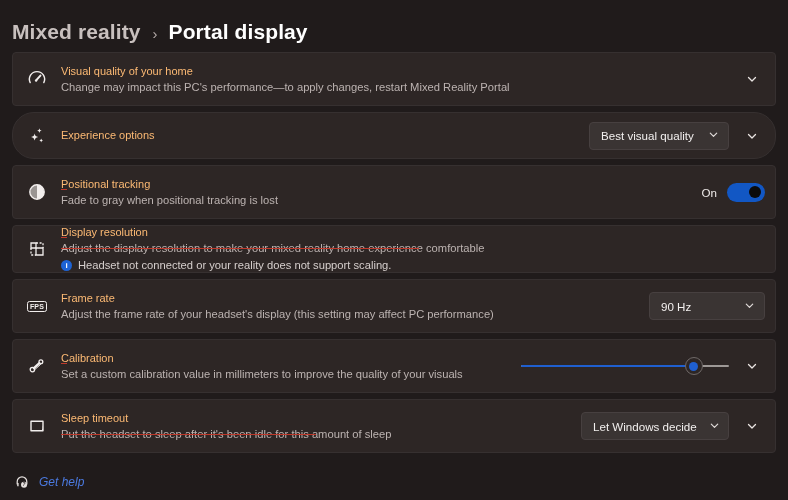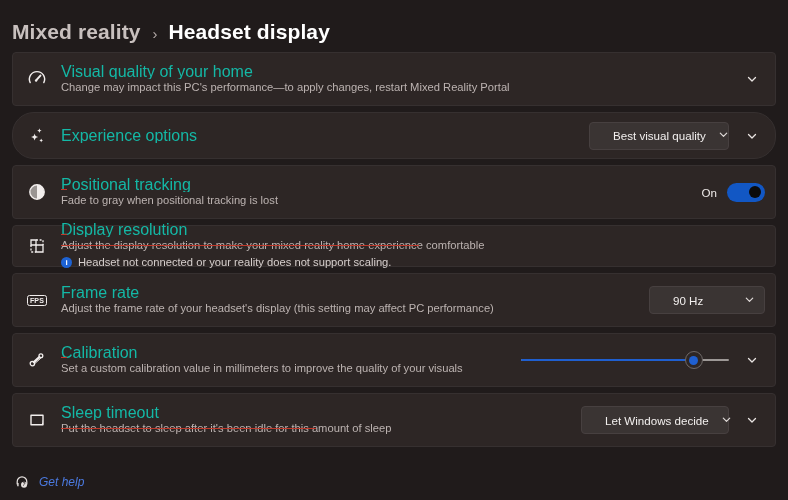--- a/index.html
+++ b/index.html
@@ -56,38 +56,38 @@
     border-radius: 4px;
     margin-bottom: 6px;
     box-sizing: border-box;
     display: flex;
     align-items: center;
     padding: 0 10px 0 0;
     position: relative;
   }
   .card.h-tall { height: 54px; }
   .card.h-std  { height: 47px; border-radius: 22px; }
-  .card.h-res  { height: 42px; }
+  .card.h-res  { height: 48px; }
 
   .card-icon {
     width: 48px;
     min-width: 48px;
     display: flex;
     align-items: center;
     justify-content: center;
     color: #f2eeed;
   }
   .card-text {
     flex: 1 1 auto;
     min-width: 0;
     padding-right: 8px;
   }
   .card-title {
-    font-size: 16px;
-    color: #14b8a6;
+    font-size: 11px;
+    color: #fdba74;
     line-height: 15px;
     white-space: nowrap;
     overflow: hidden;
     position: relative;
   }
   .card-sub {
     font-size: 11.2px;
     color: #bcb3b1;
     line-height: 15px;
     margin-top: 1px;
@@ -141,21 +141,21 @@
     height: 26px;
     display: flex;
     align-items: center;
     padding: 0 9px 0 11px;
     gap: 12px;
     font-size: 11.6px;
     color: #f2efee;
     white-space: nowrap;
     cursor: pointer;
   }
-  .combo .cv { flex: 1 1 auto; margin-left: 12px; }
+  .combo .cv { flex: 1 1 auto; }
   .combo .chev { color: #e2dcda; font-size: 10px; line-height: 1; }
 
   .expander {
     width: 26px;
     height: 26px;
     display: flex;
     align-items: center;
     justify-content: center;
     color: #e9e4e2;
     cursor: pointer;
@@ -275,21 +275,21 @@
     padding: 1px 2px;
     line-height: 1;
   }
 </style>
 </head>
 <body>
 
 <div class="breadcrumb">
   <span class="bc-parent">Mixed reality</span>
   <span class="bc-sep">›</span>
-  <span class="bc-current">Headset display</span>
+  <span class="bc-current">Portal display</span>
 </div>
 
 <div class="cards">
 
   <div class="card h-tall">
     <div class="card-icon">
       <svg width="20" height="20" viewBox="0 0 20 20" fill="none" stroke="currentColor" stroke-width="1.4">
         <path d="M3.2 13.6a7.6 7.6 0 1 1 13.6 0" stroke-linecap="round"></path>
         <path d="M13.4 6.6 9.3 11.1" stroke-linecap="round" stroke-width="2"></path>
         <circle cx="9.1" cy="11.6" r="1.2" fill="currentColor" stroke="none"></circle>

